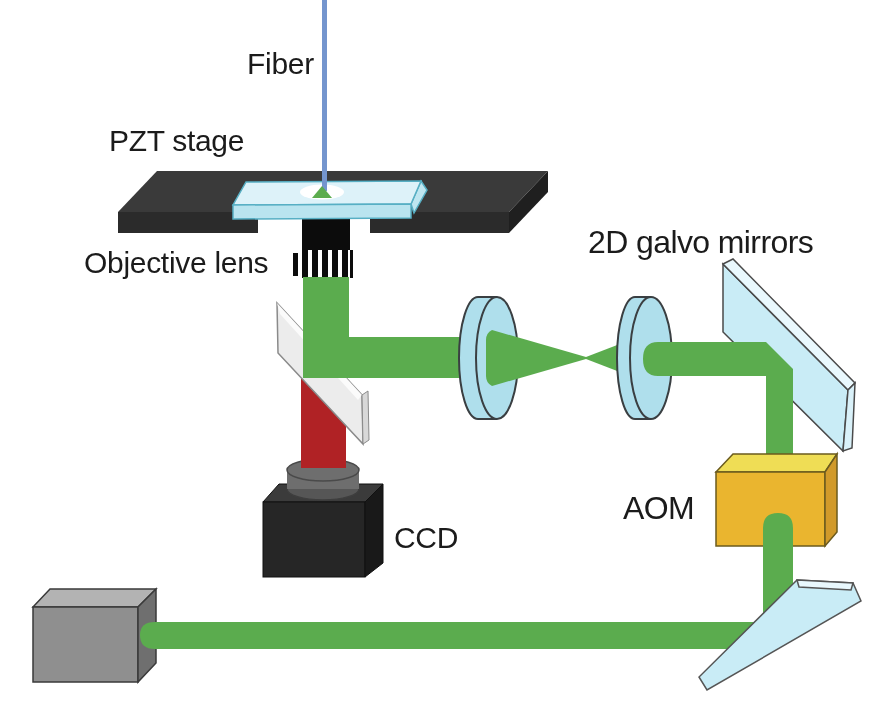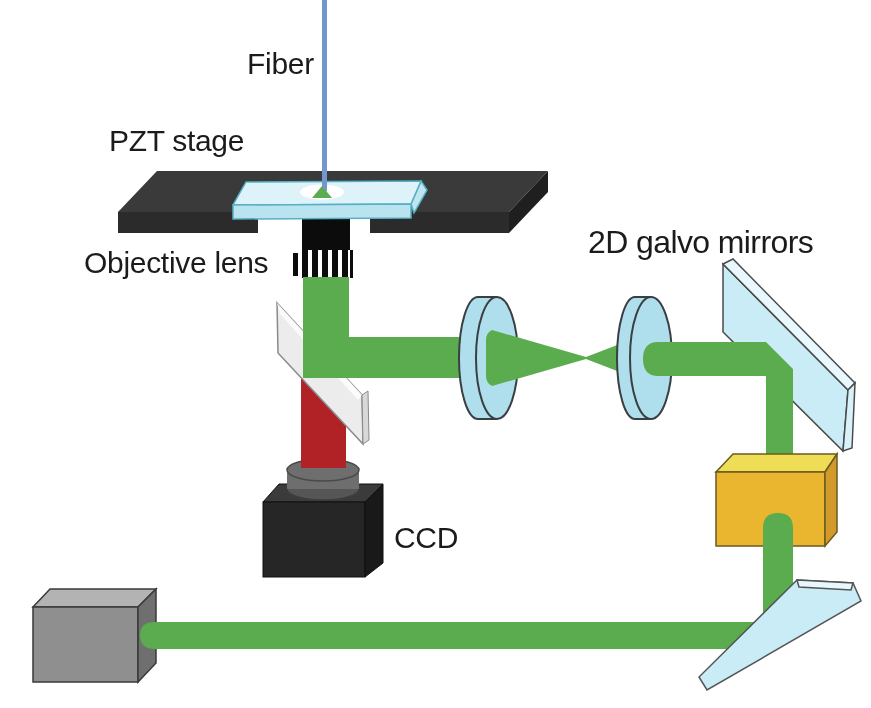--- a/index.html
+++ b/index.html
@@ -128,15 +128,16 @@
   <g stroke="#555" stroke-width="1.5">
     <polygon points="797,580 853,583 861,601 707,690 699,677" fill="#C9ECF6"></polygon>
     <polygon points="797,580 853,583 851,590 799,587" fill="#E9F8FD"></polygon>
   </g>
 </svg>
 
 <div class="lbl" style="left:247px;top:64px">Fiber</div>
 <div class="lbl" style="left:109px;top:141px">PZT stage</div>
 <div class="lbl" style="left:84px;top:263px">Objective lens</div>
 <div class="lbl" style="left:394px;top:538px">CCD</div>
+<div class="lbl big" style="left:623px;top:508px">AOM</div>
 <div class="lbl big" style="left:588px;top:242px">2D galvo mirrors</div>
 
 </div>
 
 </body></html>

